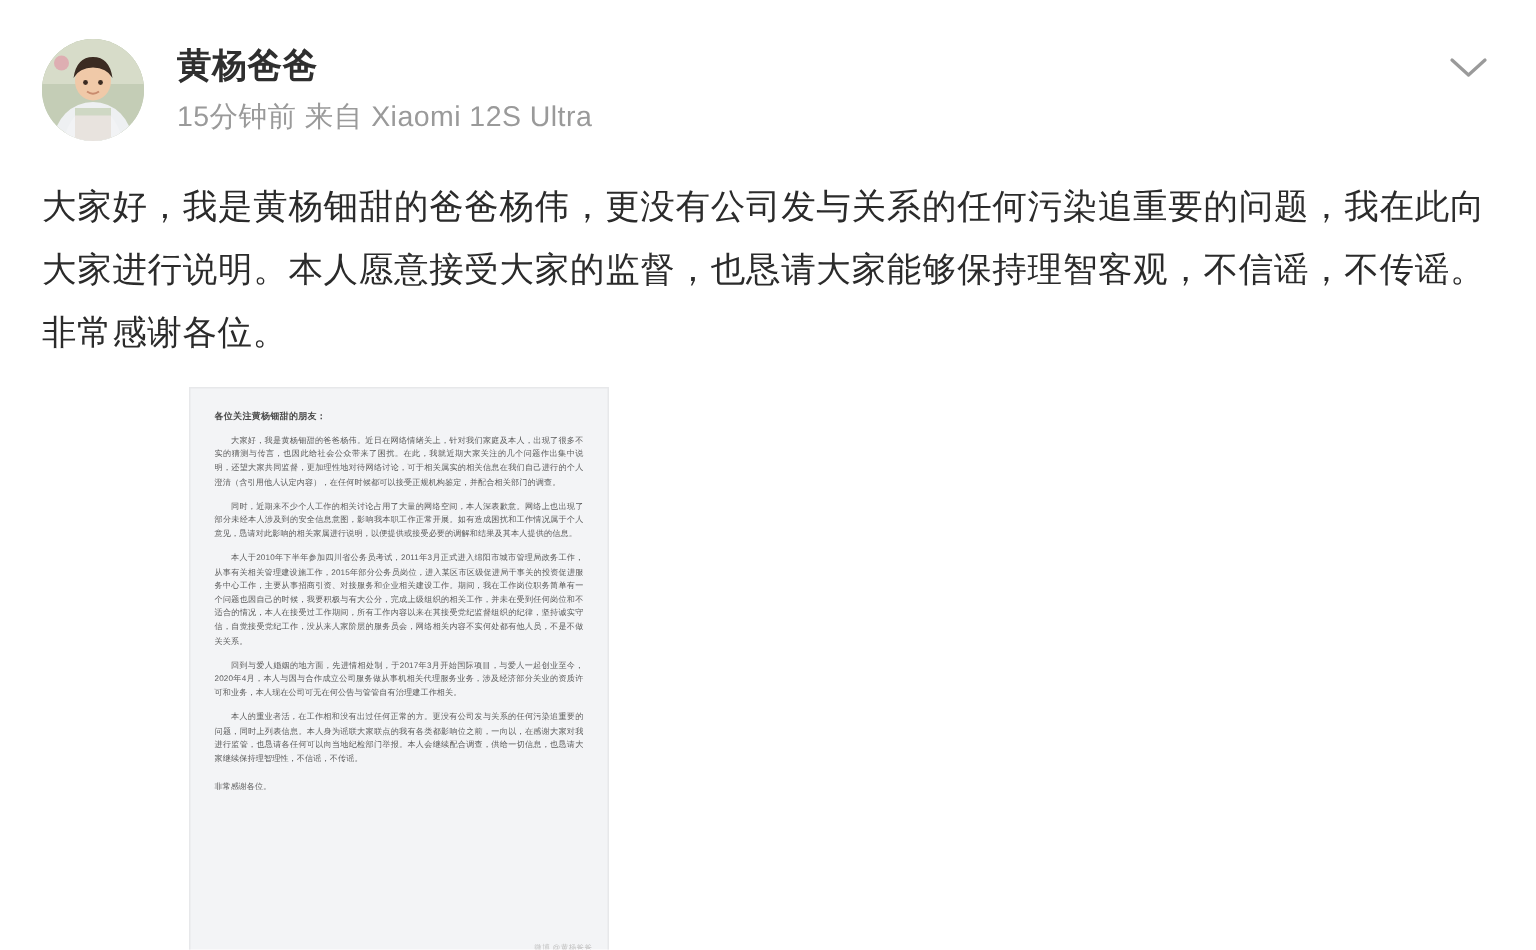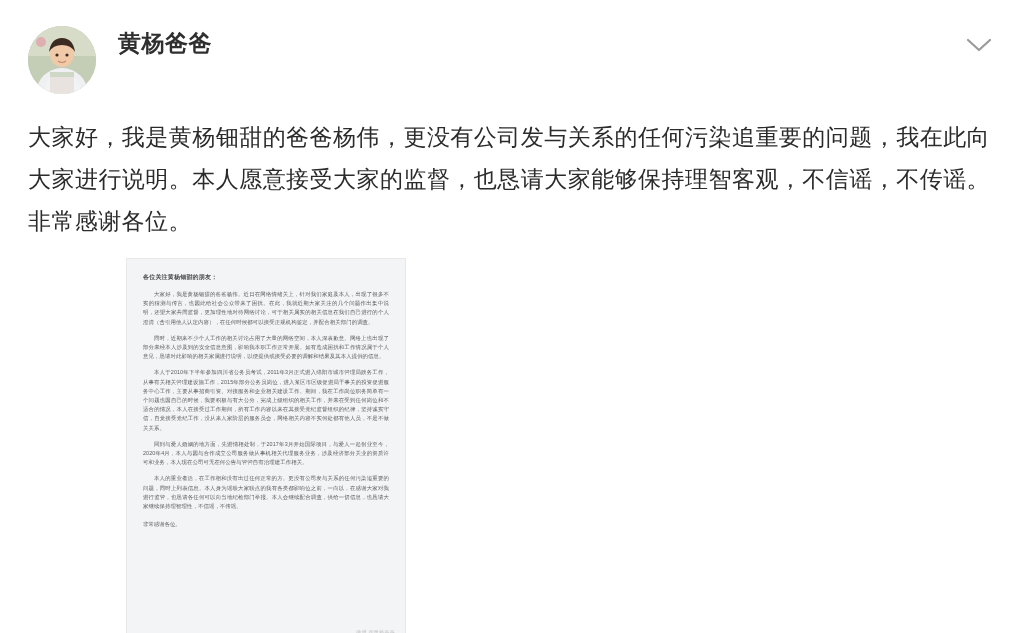--- a/index.html
+++ b/index.html
@@ -152,20 +152,25 @@
         <circle cx="39" cy="29" r="1.6" fill="#3b2b22"></circle>
         <path d="M30 35 q4 3 8 0" stroke="#c98b6e" stroke-width="1.2" fill="none"></path>
         <rect x="22" y="46" width="24" height="22" fill="#e8e3de"></rect>
         <rect x="22" y="46" width="24" height="5" fill="#cfd8c4"></rect>
         <circle cx="13" cy="16" r="5" fill="#e0a3ad" opacity="0.8"></circle>
       </svg>
     </div>
 
     <div class="header-text">
       <div class="username">黄杨爸爸</div>
+      <div class="meta">
+        <span>15分钟前</span>
+        <span>来自</span>
+        <span class="device">Xiaomi 12S Ultra</span>
+      </div>
     </div>
 
     <div class="collapse-btn">
       <svg width="26" height="16" viewBox="0 0 26 16">
         <path d="M2 3 L13 13 L24 3" stroke="#9a9a9a" stroke-width="2.2" fill="none" stroke-linecap="round" stroke-linejoin="round"></path>
       </svg>
     </div>
   </div>
 
   <div class="content">大家好，我是黄杨钿甜的爸爸杨伟，更没有公司发与关系的任何污染追重要的问题，我在此向大家进行说明。本人愿意接受大家的监督，也恳请大家能够保持理智客观，不信谣，不传谣。非常感谢各位。</div>

